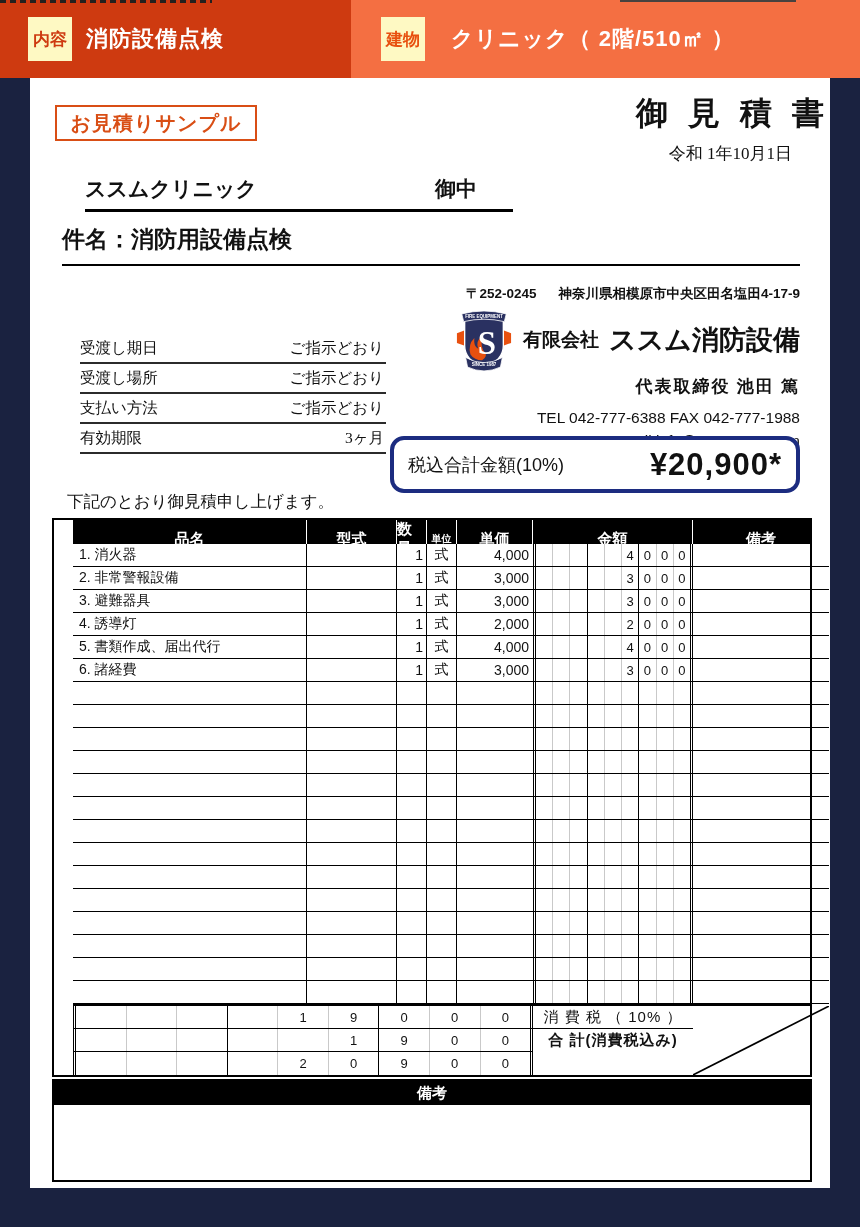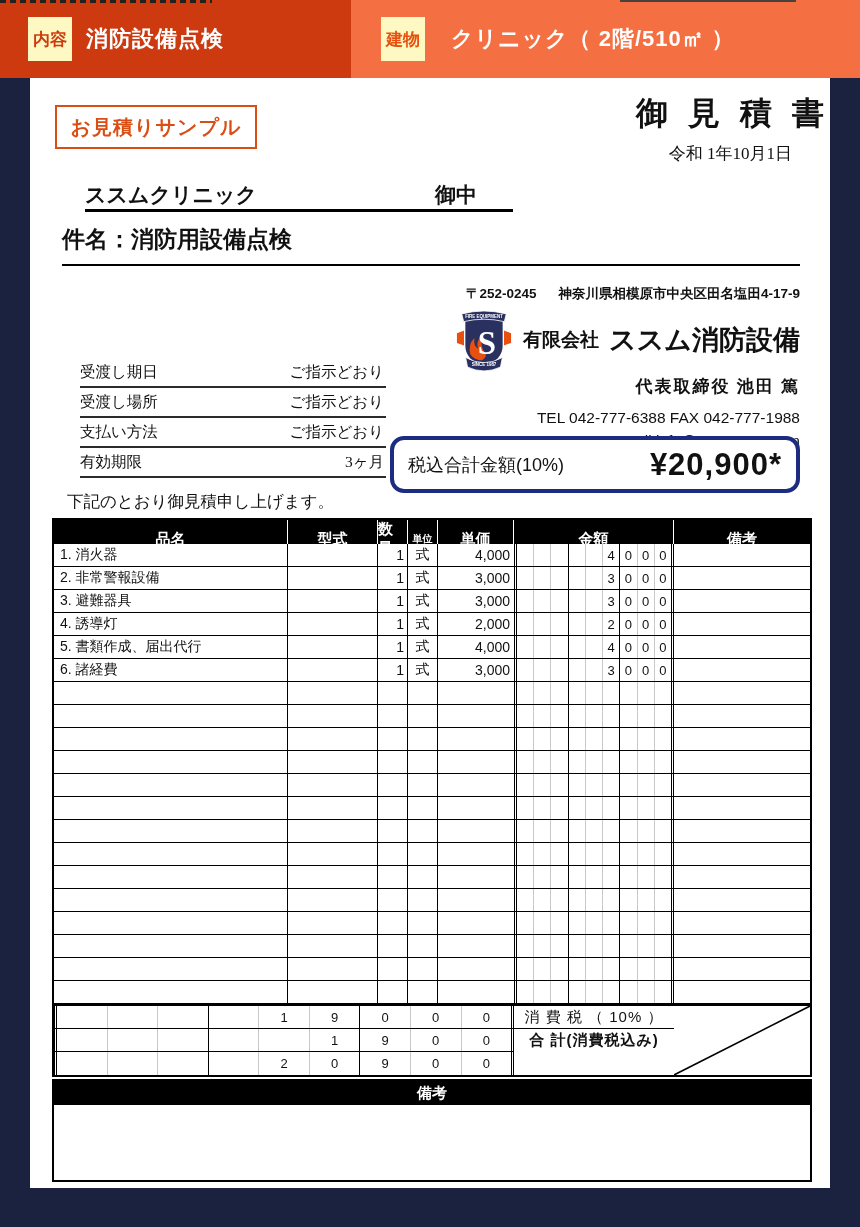--- a/index.html
+++ b/index.html
@@ -19,65 +19,65 @@
   .hdr-badge-left  { margin-left:28px; color:#ce3a10; }
   .hdr-badge-right { margin-left:30px; color:#e8500f; }
   .hdr-label { color:#fff; font-size:22px; font-weight:bold; margin-left:14px; letter-spacing:1px; }
   .artifact-dashes { position:absolute; top:0; left:0; width:212px; height:3px;
     background:repeating-linear-gradient(90deg,#23201e 0 6px,transparent 6px 10px); }
   .artifact-line { position:absolute; top:0; left:620px; width:176px; height:2px; background:#47423f; }
 
   
   .page { position:absolute; left:30px; top:78px; width:800px; height:1110px; background:#fff; }
 
-  .sample-badge { position:absolute; left:25px; top:27px; width:202px; height:44px;
+  .sample-badge { position:absolute; left:25px; top:27px; width:202px; height:36px;
     border:2px solid #d94e15; color:#d94e15; font-size:20px; font-weight:bold;
     display:flex; align-items:center; justify-content:center; letter-spacing:1px; }
 
   .doc-title { position:absolute; left:0; right:0; top:14px; text-align:right;
     font-family:"Liberation Serif", serif; font-size:32px; font-weight:bold; letter-spacing:6px; }
 
   .doc-date { position:absolute; right:38px; top:64px; font-family:"Liberation Serif", serif; font-size:17px; }
 
   .recipient-row { position:absolute; left:55px; top:94px; width:428px; height:40px;
-    border-bottom:3px solid #000; display:flex; align-items:flex-end; }
+    border-bottom:3px solid #000; display:flex; align-items:flex-end; padding-bottom:6px; }
   .recipient-name { font-size:21px; font-weight:bold; }
   .recipient-suffix { font-family:"Liberation Serif", serif; font-size:21px; font-weight:bold;
     margin-left:auto; margin-right:36px; }
 
   .subject-row { position:absolute; left:32px; top:146px; width:738px;
     font-size:23px; font-weight:bold; padding-bottom:9px; border-bottom:2px solid #000; }
 
   
   .company { position:absolute; right:30px; top:207px; text-align:right; }
   .company-addr { display:flex; justify-content:flex-end; gap:22px; font-size:13.5px; font-weight:bold; }
   .company-name-row { display:flex; justify-content:flex-end; align-items:center; gap:10px; margin-top:4px; }
   .company-prefix { font-family:"Liberation Serif", serif; font-size:19px; font-weight:bold; }
   .company-name   { font-family:"Liberation Serif", serif; font-size:27px; font-weight:bold; }
   .company-rep { font-family:"Liberation Serif", serif; font-size:17px; font-weight:bold; letter-spacing:2px; margin-top:2px; }
   .company-tel  { font-size:15.5px; margin-top:11px; }
   .company-mail { font-size:15.5px; margin-top:5px; }
   .logo { width:58px; height:66px; flex:0 0 auto; }
 
   
-  .terms { position:absolute; left:50px; top:280px; width:306px; }
+  .terms { position:absolute; left:50px; top:256px; width:306px; }
   .terms-row { height:30px; border-bottom:2px solid #2b2b2b; display:flex; align-items:flex-end;
     padding-bottom:3px; font-family:"Liberation Serif", serif; font-size:15.5px; }
   .terms-value { margin-left:auto; padding-right:2px; }
 
   
   .total-box { position:absolute; left:360px; top:358px; width:410px; height:57px; background:#fff;
     border:4px solid #1c2c80; border-radius:14px; display:flex; align-items:center; }
   .total-box-label { font-size:18px; font-weight:normal; padding-left:14px; }
   .total-box-value { font-size:31px; font-weight:bold; margin-left:auto; padding-right:14px; letter-spacing:1px; }
 
   .intro-text { position:absolute; left:37px; top:413px; font-size:16.5px; }
 
   
-  .sheet-table { position:absolute; left:22px; top:440px; width:760px; border:2px solid #000; background:#fff; }
+  .sheet-table { position:absolute; left:22px; top:440px; width:760px; border:2px solid #000; background:#fff;padding-left:19px; }
   .grid-head { display:grid; grid-template-columns:234px 90px 30px 30px 76px 160px 136px;
     height:24px; background:#000; color:#fff; }
   .hc { display:flex; align-items:center; justify-content:center; font-size:15px; font-weight:bold;
     border-right:1px solid #fff; }
   .hc:last-child { border-right:none; }
   .hc-unit { font-size:10px; }
   .grid-body, .grid-totals { display:grid; grid-template-columns:234px 90px 30px 30px 76px 160px 136px;
     grid-auto-rows:23px; }
   .grid-totals { grid-template-columns:460px 160px 136px; border-top:2px solid #000; }
   .c { border-right:1px solid #000; border-bottom:1px solid #000; display:flex; align-items:center;

